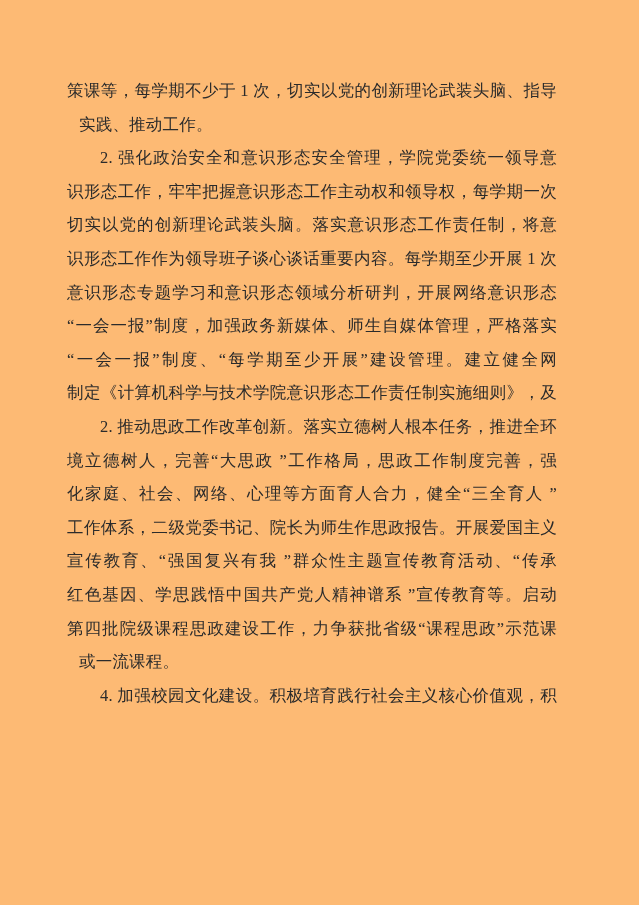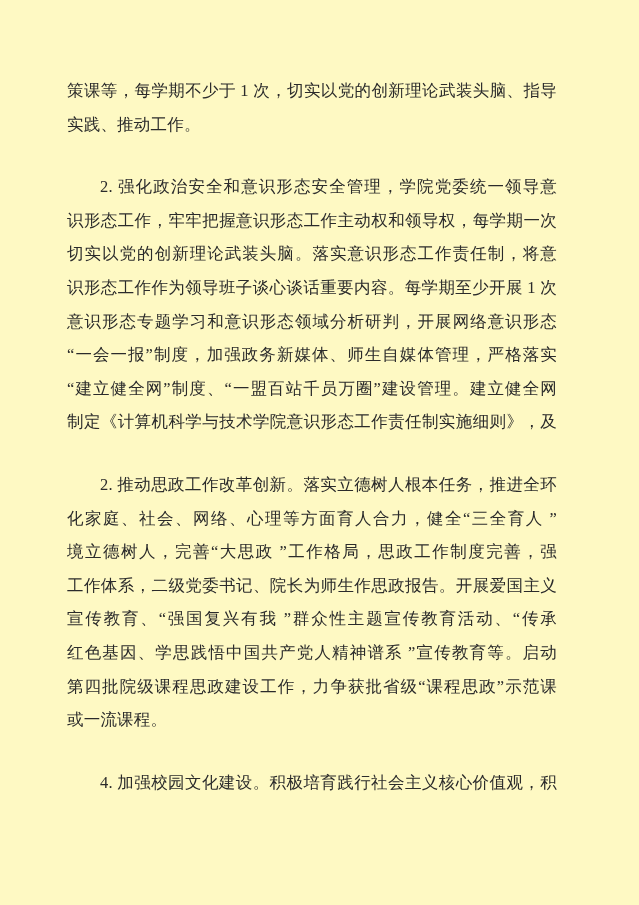--- a/index.html
+++ b/index.html
@@ -9,21 +9,21 @@
   body {
     width: 639px;
     height: 905px;
     background: #ffffff;
     overflow: hidden;
   }
   .page {
     position: relative;
     width: 639px;
     height: 905px;
-    background: #fef9c3;
+    background: #fdba74;
     font-family: "Liberation Serif", "DejaVu Serif", serif;
     color: #2b2b2b;
   }
   .text-block {
     position: absolute;
     left: 67px;
     top: 74px;
     width: 490px;
     font-size: 16.5px;
     line-height: 33.6px;
@@ -36,46 +36,46 @@
   }
   
   .line.j {
     white-space: normal;
     text-align: justify;
     text-align-last: justify;
   }
   
   .line.indent {
     text-indent: 2em;
-    margin-top: 29px;
   }
   
   .line.end {
     text-align: left;
     text-align-last: left;
+    margin-left: 12px;
   }
 </style>
 </head>
 <body>
 
 <div class="page">
   <div class="text-block">
     <div class="line j">策课等，每学期不少于 1 次，切实以党的创新理论武装头脑、指导</div>
     <div class="line end">实践、推动工作。</div>
     <div class="line j indent">2. 强化政治安全和意识形态安全管理，学院党委统一领导意</div>
     <div class="line j">识形态工作，牢牢把握意识形态工作主动权和领导权，每学期一次</div>
     <div class="line j">切实以党的创新理论武装头脑。落实意识形态工作责任制，将意</div>
     <div class="line j">识形态工作作为领导班子谈心谈话重要内容。每学期至少开展 1 次</div>
     <div class="line j">意识形态专题学习和意识形态领域分析研判，开展网络意识形态</div>
     <div class="line j">“一会一报”制度，加强政务新媒体、师生自媒体管理，严格落实</div>
-    <div class="line j">“建立健全网”制度、“一盟百站千员万圈”建设管理。建立健全网</div>
+    <div class="line j">“一会一报”制度、“每学期至少开展”建设管理。建立健全网</div>
     <div class="line j">制定《计算机科学与技术学院意识形态工作责任制实施细则》，及</div>
     <div class="line j indent">2. 推动思政工作改革创新。落实立德树人根本任务，推进全环</div>
+    <div class="line j">境立德树人，完善“大思政 ”工作格局，思政工作制度完善，强</div>
     <div class="line j">化家庭、社会、网络、心理等方面育人合力，健全“三全育人 ”</div>
-    <div class="line j">境立德树人，完善“大思政 ”工作格局，思政工作制度完善，强</div>
     <div class="line j">工作体系，二级党委书记、院长为师生作思政报告。开展爱国主义</div>
     <div class="line j">宣传教育、“强国复兴有我 ”群众性主题宣传教育活动、“传承</div>
     <div class="line j">红色基因、学思践悟中国共产党人精神谱系 ”宣传教育等。启动</div>
     <div class="line j">第四批院级课程思政建设工作，力争获批省级“课程思政”示范课</div>
     <div class="line end">或一流课程。</div>
     <div class="line j indent">4. 加强校园文化建设。积极培育践行社会主义核心价值观，积</div>
   </div>
 </div>
 
 </body></html>

